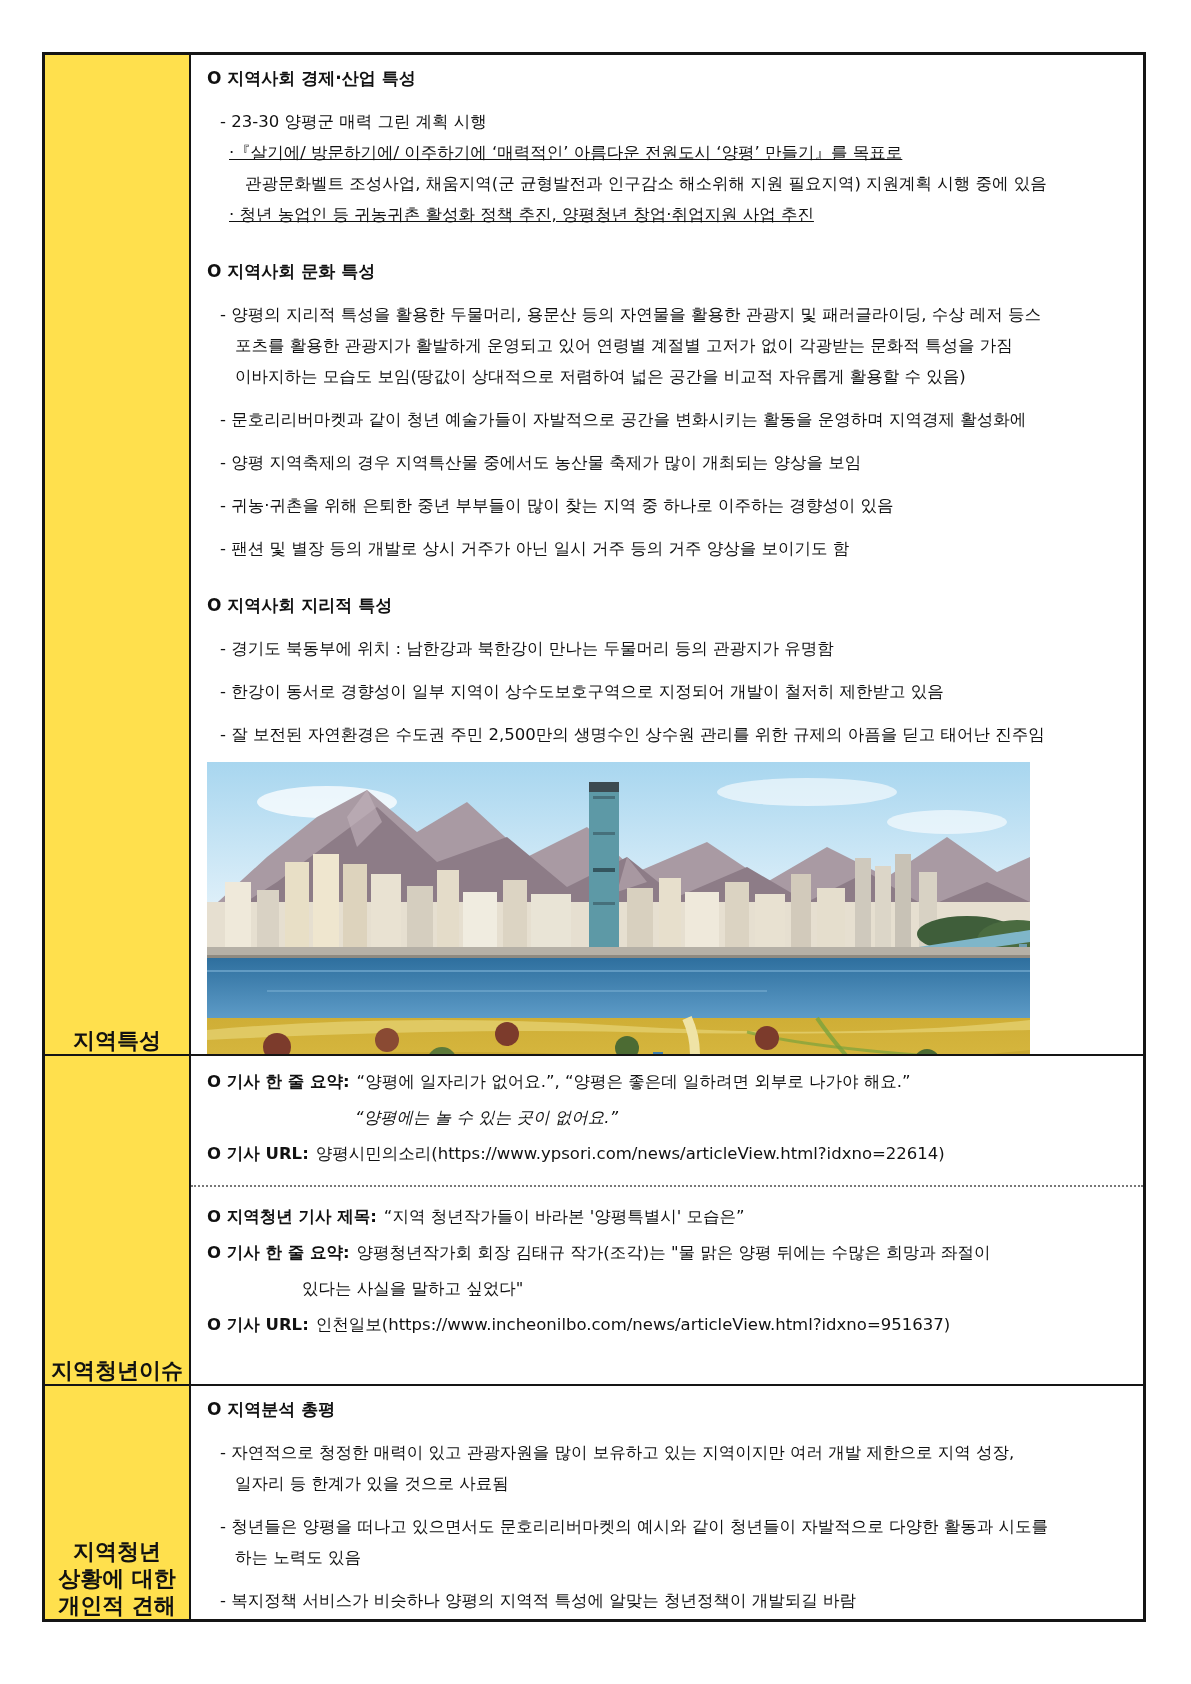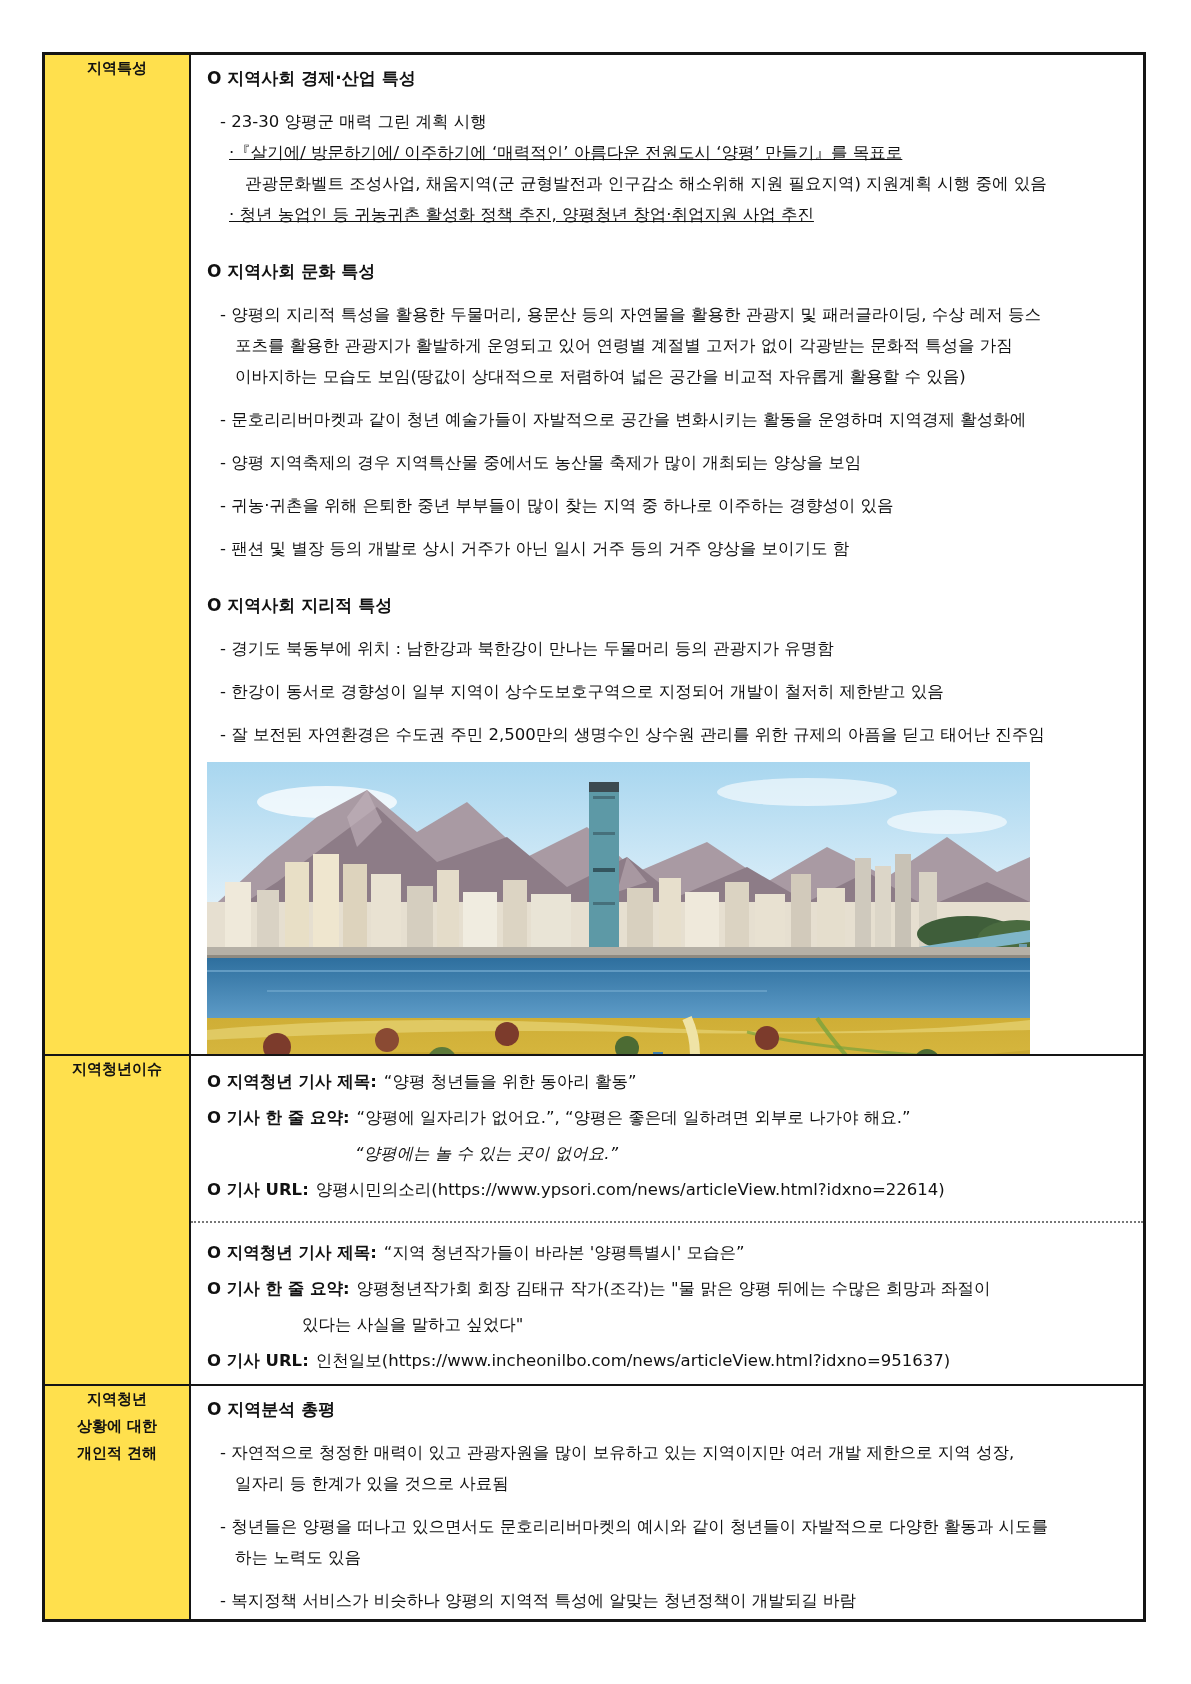--- a/index.html
+++ b/index.html
@@ -2,21 +2,21 @@
 <html><head>
 <meta charset="utf-8">
 <style>
   html,body{margin:0;padding:0;background:#ffffff;}
   .page{position:relative;width:1191px;height:1684px;background:#ffffff;
         font-family:"DejaVu Sans","Liberation Sans",sans-serif;color:#111;}
   .doc-table{position:absolute;left:42px;top:52px;width:1104px;height:1570px;
         border:3px solid #151515;display:grid;
         grid-template-columns:146px 1fr;grid-template-rows:999px 330px 1fr;box-sizing:border-box;}
   .label-cell{background:#ffe04d;border-right:2px solid #151515;display:flex;flex-direction:column;
-        align-items:center;justify-content:flex-start;font-weight:bold;font-size:15px;text-align:center;line-height:27px;}
+        align-items:center;justify-content:flex-end;font-weight:bold;font-size:22px;text-align:center;line-height:27px;}
   .content-cell{background:#ffffff;padding:8px 16px 0 16px;overflow:hidden;box-sizing:border-box;}
   .rb{border-top:2.5px solid #151515;}
   .line{font-size:16.5px;line-height:31px;white-space:nowrap;}
   .r2 .line{line-height:36px;}
   .head{font-weight:bold;font-size:17px;}
   .vision{font-weight:bold;font-size:18px;text-align:center;line-height:34px;white-space:nowrap;}
   .vision span{text-decoration:underline;text-underline-offset:4px;}
   .ind1{padding-left:13px;margin-top:12px;}
   .ind2{padding-left:22px;text-decoration:underline;}
   .ind3{padding-left:38px;}
@@ -166,23 +166,20 @@
         </svg>
       </div>
     </div>
 
     <div class="label-cell rb">
       <div>지역청년이슈</div>
     </div>
 
     <div class="content-cell rb r2">
       <div class="line">
-        <span class="b">O 지역청년 기사 제목:</span><span>“양평 청년들을 위한 동아리 활동”</span>
-      </div>
-      <div class="line">
         <span class="b">O 기사 한 줄 요약:</span><span>“양평에 일자리가 없어요.”, “양평은 좋은데 일하려면 외부로 나가야 해요.”</span>
       </div>
       <div class="line cont-q">“양평에는 놀 수 있는 곳이 없어요.”</div>
       <div class="line">
         <span class="b">O 기사 URL:</span><span>양평시민의소리(https://www.ypsori.com/news/articleView.html?idxno=22614)</span>
       </div>
 
       <div class="dotted-divider"></div>
 
       <div class="line">

